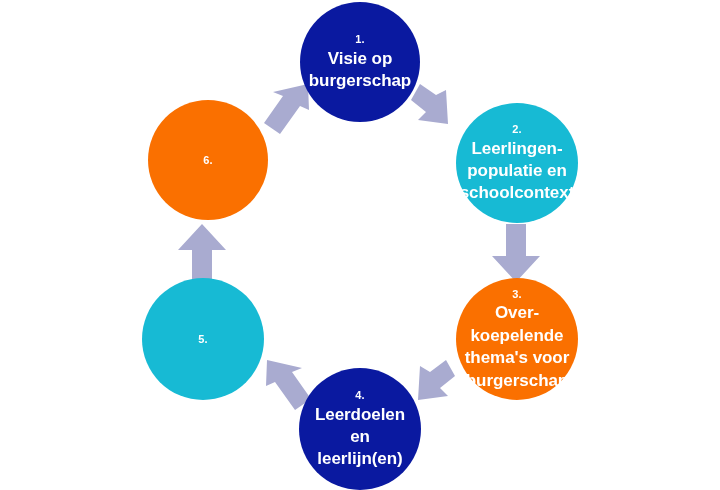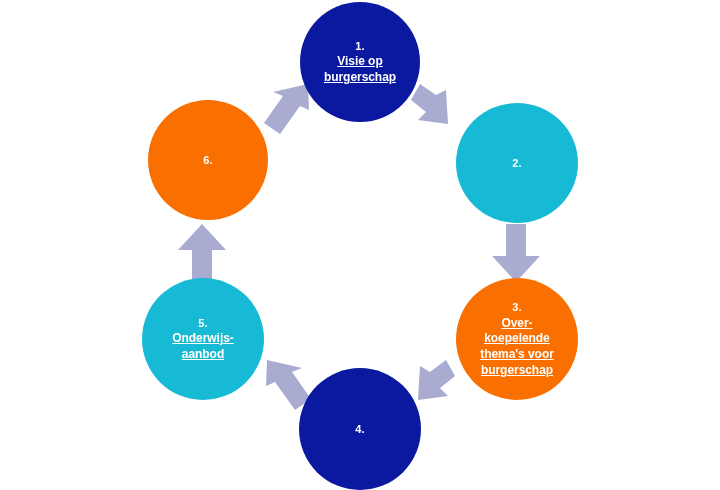--- a/index.html
+++ b/index.html
@@ -31,26 +31,25 @@
     text-align: center;
     padding: 4px;
   }
   .node .num {
     font-size: 11px;
     font-weight: bold;
     line-height: 1.5;
     letter-spacing: 0.1px;
   }
   .node .label {
-    font-size: 12px;
+    font-size: 17px;
     font-weight: bold;
     line-height: 1.32;
     letter-spacing: -0.05px;
     white-space: pre-line;
-    text-decoration: underline;
   }
   
   #node-1 { left: 300px; top: 2px;   width: 120px; height: 120px; }
   #node-2 { left: 456px; top: 103px; width: 122px; height: 120px; }
   #node-3 { left: 456px; top: 278px; width: 122px; height: 122px; }
   #node-4 { left: 299px; top: 368px; width: 122px; height: 122px; }
   #node-5 { left: 142px; top: 278px; width: 122px; height: 122px; }
   #node-6 { left: 148px; top: 100px; width: 120px; height: 120px; }
 
   .arrow {
@@ -94,37 +93,40 @@
   </svg>
 
   <div class="node" id="node-1" style="background: rgb(10, 25, 160); color: rgb(255, 255, 255);">
     <span class="num">1.</span>
     <span class="label">Visie op
 burgerschap</span>
   </div>
 
   <div class="node" id="node-2" style="background: rgb(23, 186, 212); color: rgb(255, 255, 255);">
     <span class="num">2.</span>
+    <span class="label">Leerlingen-
+populatie en
+schoolcontext</span>
   </div>
 
   <div class="node" id="node-3" style="background: rgb(250, 112, 0); color: rgb(255, 255, 255);">
     <span class="num">3.</span>
     <span class="label">Over-
 koepelende
 thema's voor
 burgerschap</span>
   </div>
 
   <div class="node" id="node-4" style="background: rgb(10, 25, 160); color: rgb(255, 255, 255);">
     <span class="num">4.</span>
+    <span class="label">Leerdoelen en
+leerlijn(en)</span>
   </div>
 
   <div class="node" id="node-5" style="background: rgb(23, 186, 212); color: rgb(255, 255, 255);">
     <span class="num">5.</span>
-    <span class="label">Onderwijs-
-aanbod</span>
   </div>
 
   <div class="node" id="node-6" style="background: rgb(250, 112, 0); color: rgb(255, 255, 255);">
     <span class="num">6.</span>
   </div>
 
 </div>
 
 </body></html>

